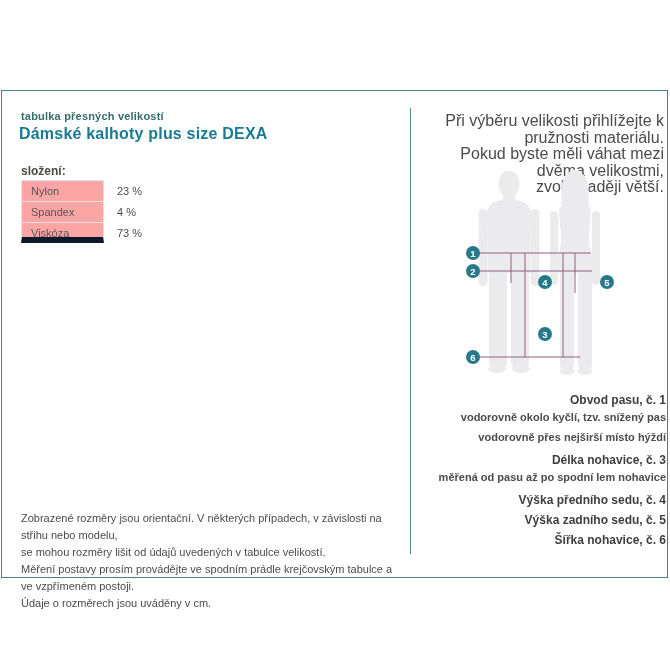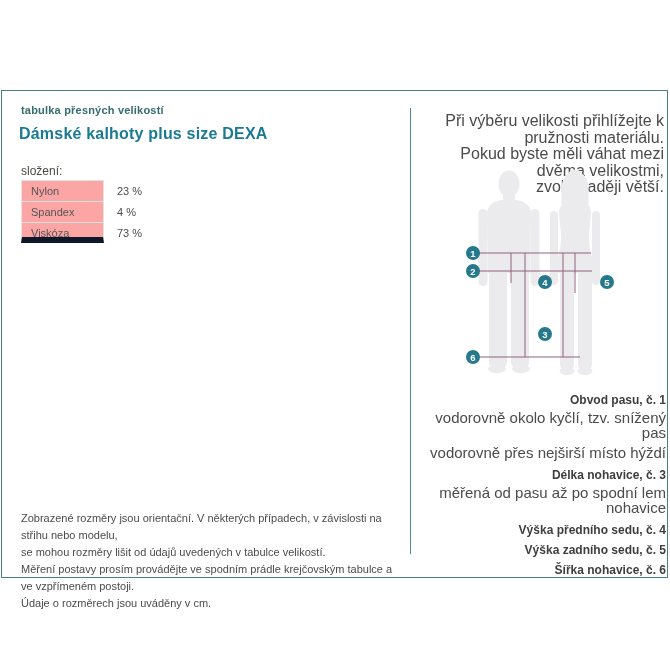--- a/index.html
+++ b/index.html
@@ -11,30 +11,30 @@
   .frame{
     position:absolute;left:1px;top:90px;width:665px;height:486px;
     border:1px solid #4c8181;background:#ffffff;
   }
   .divider{
     position:absolute;left:408px;top:17px;width:1px;height:446px;
     background:#4f8e8e;
   }
   
   .header-small{
-    position:absolute;left:19px;top:13px;
+    position:absolute;left:19px;top:19px;
     font-size:11px;font-weight:bold;color:#356c6c;letter-spacing:.2px;
   }
   .page-title{
     position:absolute;left:17px;top:34px;
     font-size:16px;font-weight:bold;color:#1a7a92;letter-spacing:.2px;text-align:right;
   }
   .comp-heading{
     position:absolute;left:19px;top:73px;
-    font-size:12px;font-weight:normal;color:#4a4a44;
+    font-size:12px;font-weight:bold;color:#4a4a44;
   }
   .comp-table{position:absolute;left:19px;top:89px;}
   .crow{display:flex;height:21px;line-height:21px;}
   .clabel{
     width:72px;padding-left:9px;background:#fca5a5;
     border:1px solid #e2e2e2;border-bottom:none;
     font-size:11px;color:#555555;
   }
   .crow:last-child .clabel{border-bottom:6px solid #0f172a;}
   .cvalue{
@@ -57,21 +57,21 @@
     fill:#ffffff;font-size:9.5px;font-weight:bold;text-anchor:middle;
     font-family:"Liberation Sans","DejaVu Sans",sans-serif;
   }
   .measurements{
     position:absolute;left:409px;top:297px;width:255px;text-align:right;
   }
   .m-title{
     font-size:12px;font-weight:bold;color:#3e3e3e;padding-top:5px;line-height:15px;
   }
   .m-desc{
-    font-size:15px;color:#4b4b4b;line-height:15px;padding-top:2px;padding-bottom:3px;
+    font-size:11px;color:#4b4b4b;line-height:15px;padding-top:2px;padding-bottom:3px;font-weight:bold;
   }
 </style>
 </head>
 <body>
 
 <div class="frame">
 
   <div class="divider"></div>
 
   <div class="header-small">tabulka přesných velikostí</div>

